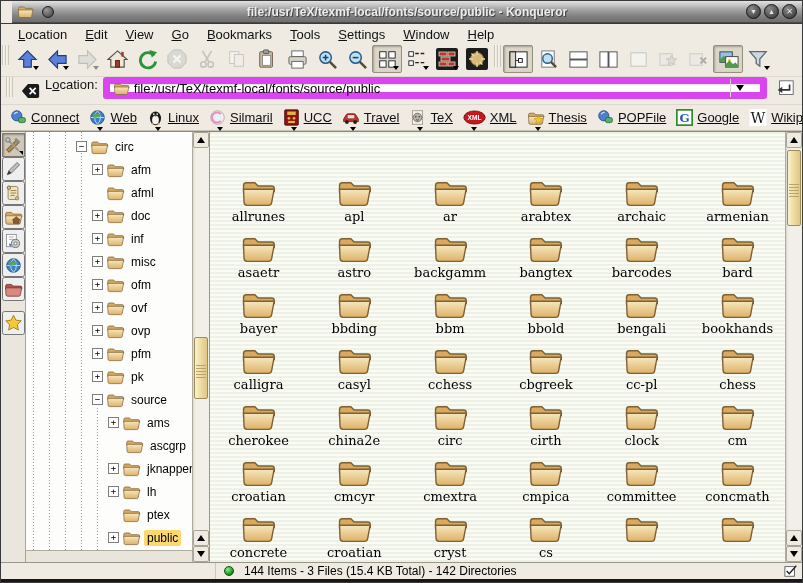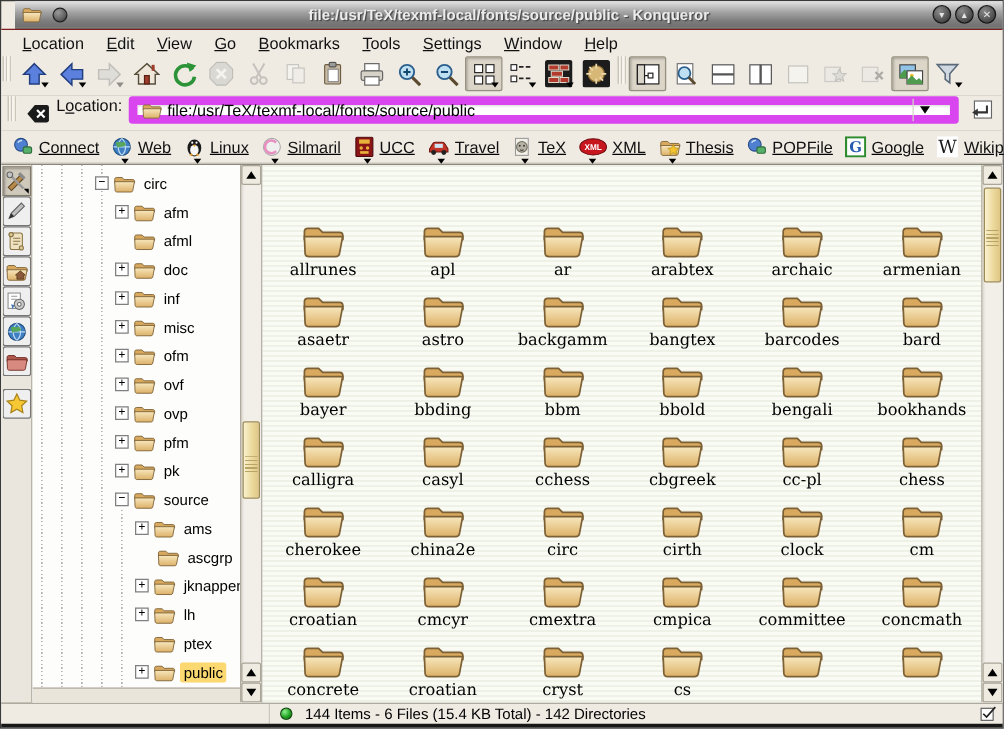--- a/index.html
+++ b/index.html
@@ -1669,21 +1669,21 @@
         <div class="sb-btn sb-down" style="bottom:0">
             <i></i>
           </div>
       </div>
     </div>
   </div>
 
   <div class="statusbar">
     <span class="status-spacer"></span>
     <span class="led"></span>
-    <span>144 Items - 6 Files (15.4 KB Total) - 142 Directories</span>
+    <span>144 Items - 3 Files (15.4 KB Total) - 142 Directories</span>
     <span class="status-right ico" id="status-right-icon">
         <svg width="14" height="14" viewBox="0 0 16 16">
           <rect x="1" y="3" width="11" height="11" fill="#fff" stroke="#555"></rect>
           <path d="M3 8 l3 3 8-9" fill="none" stroke="#222" stroke-width="1.6"></path>
         </svg>
       </span>
   </div>
   <div class="bottom-edge"></div>
 </div>
 

